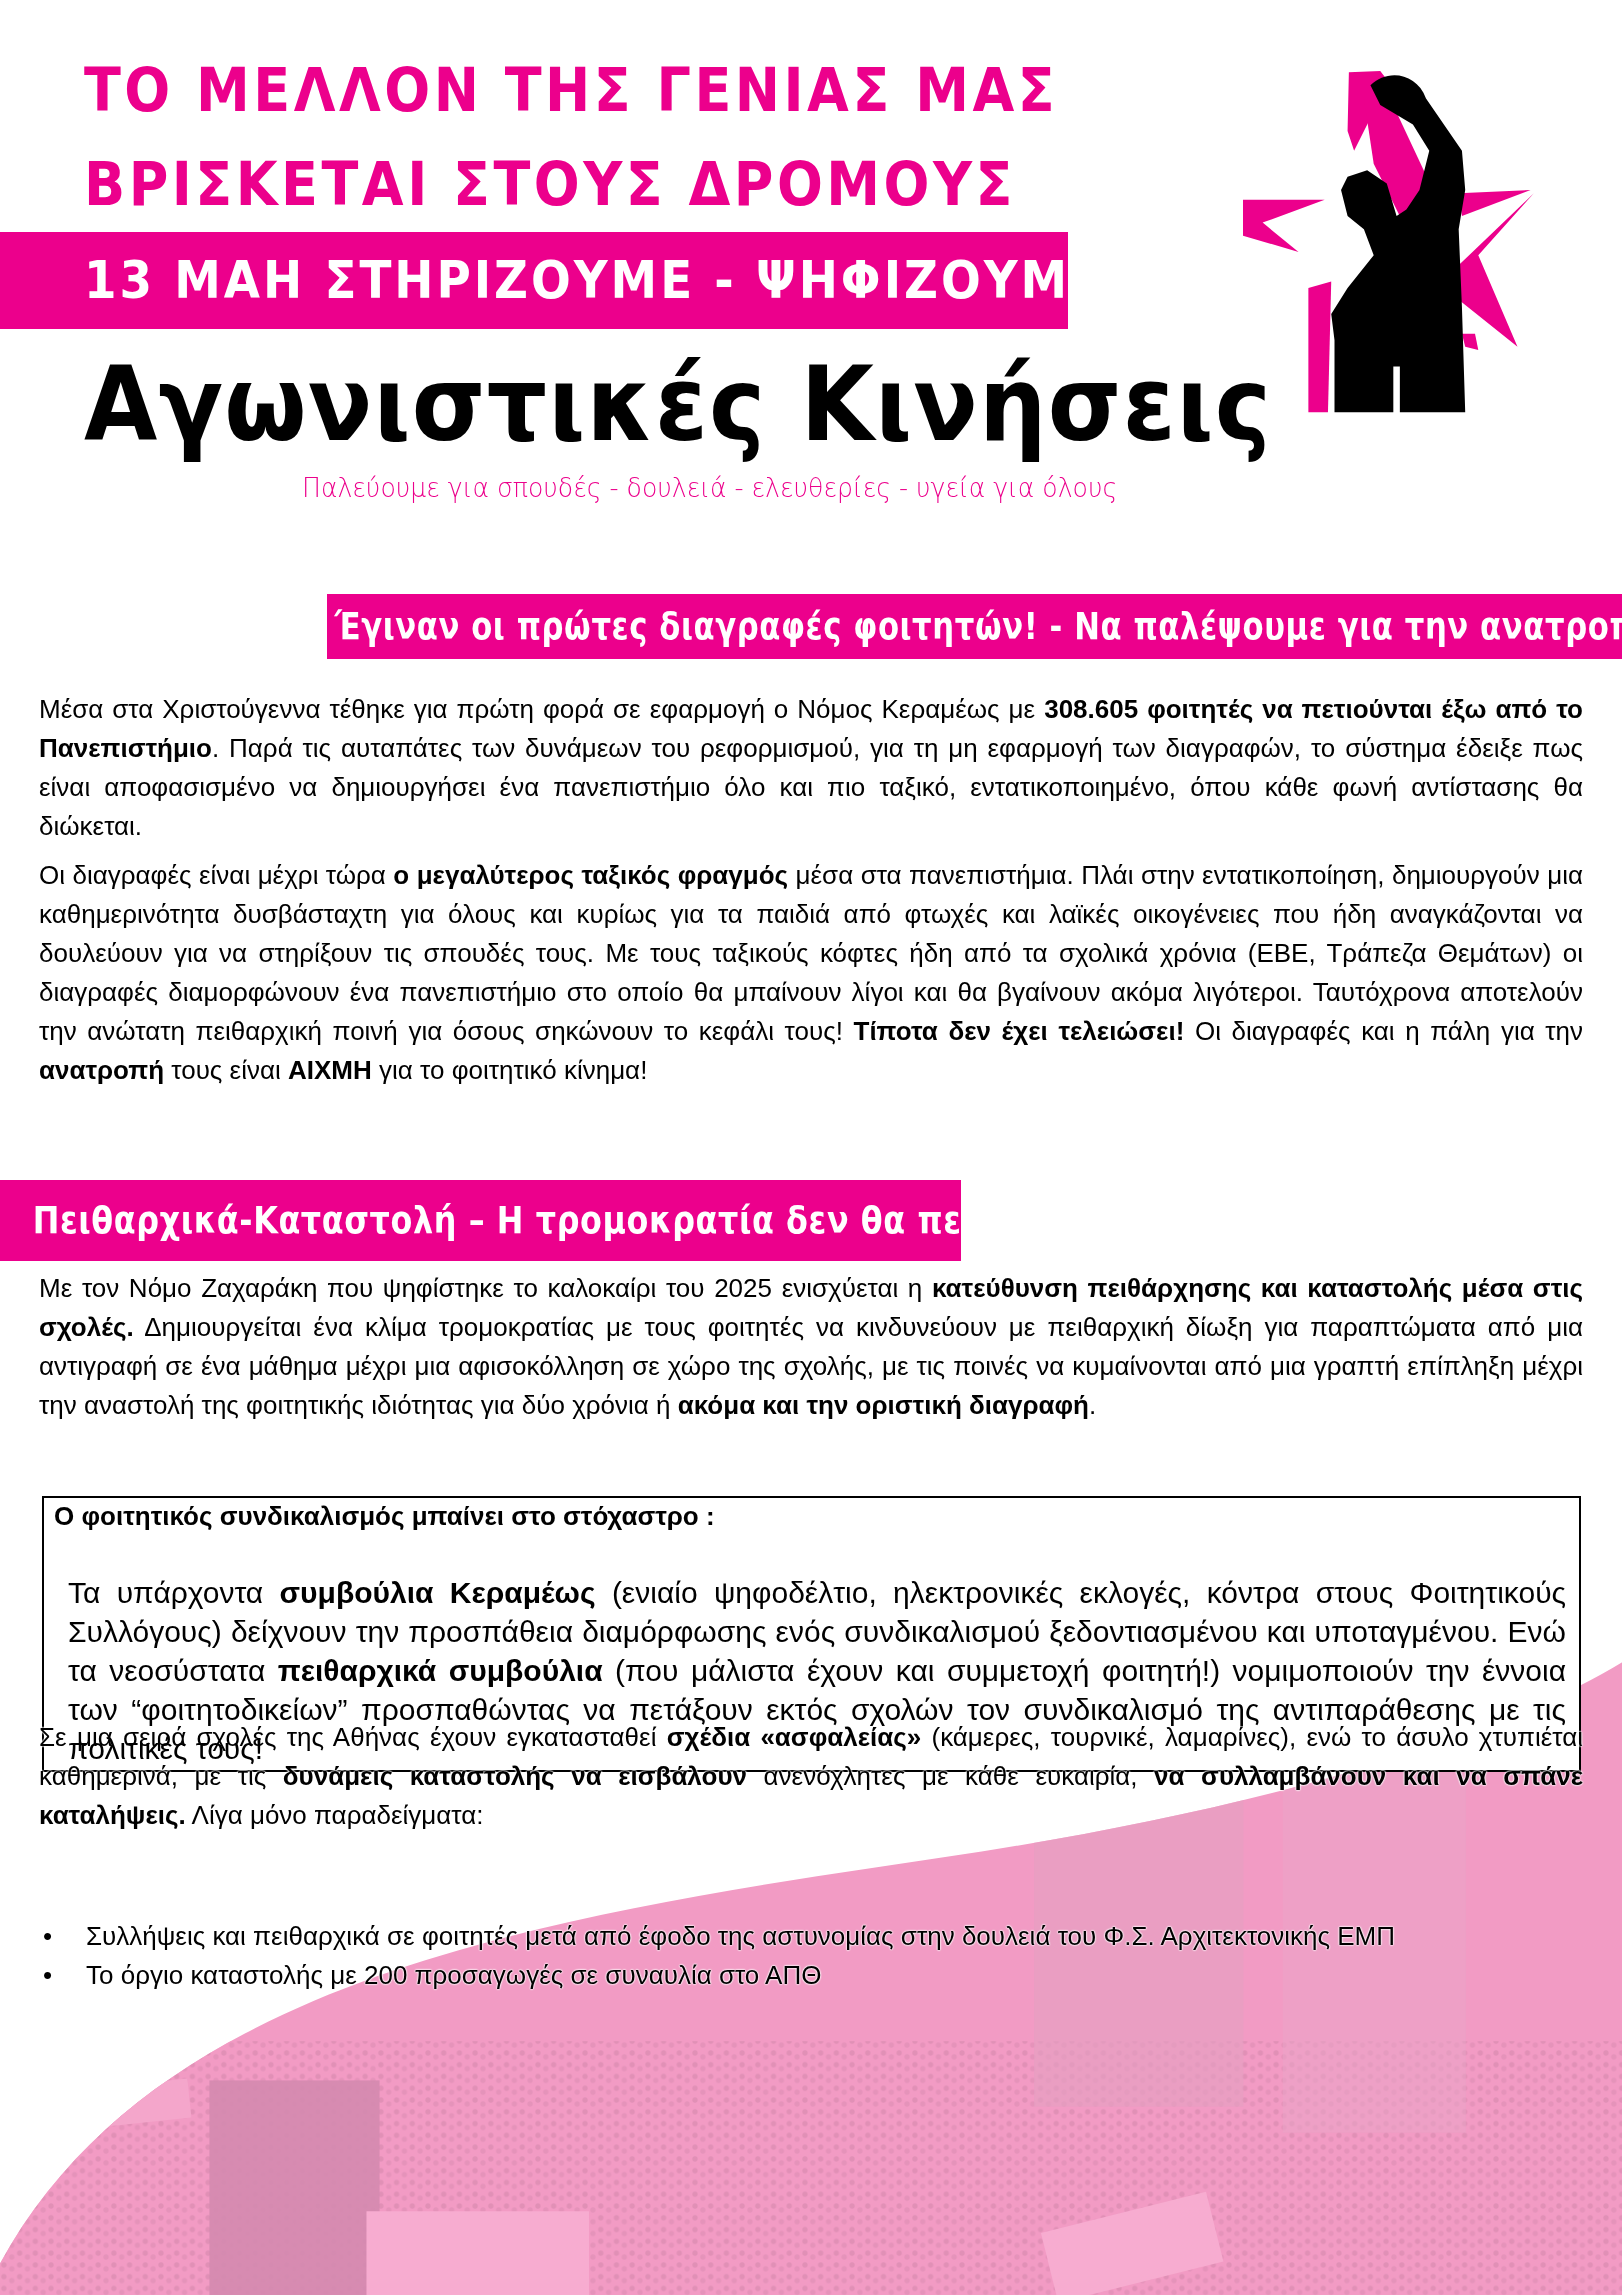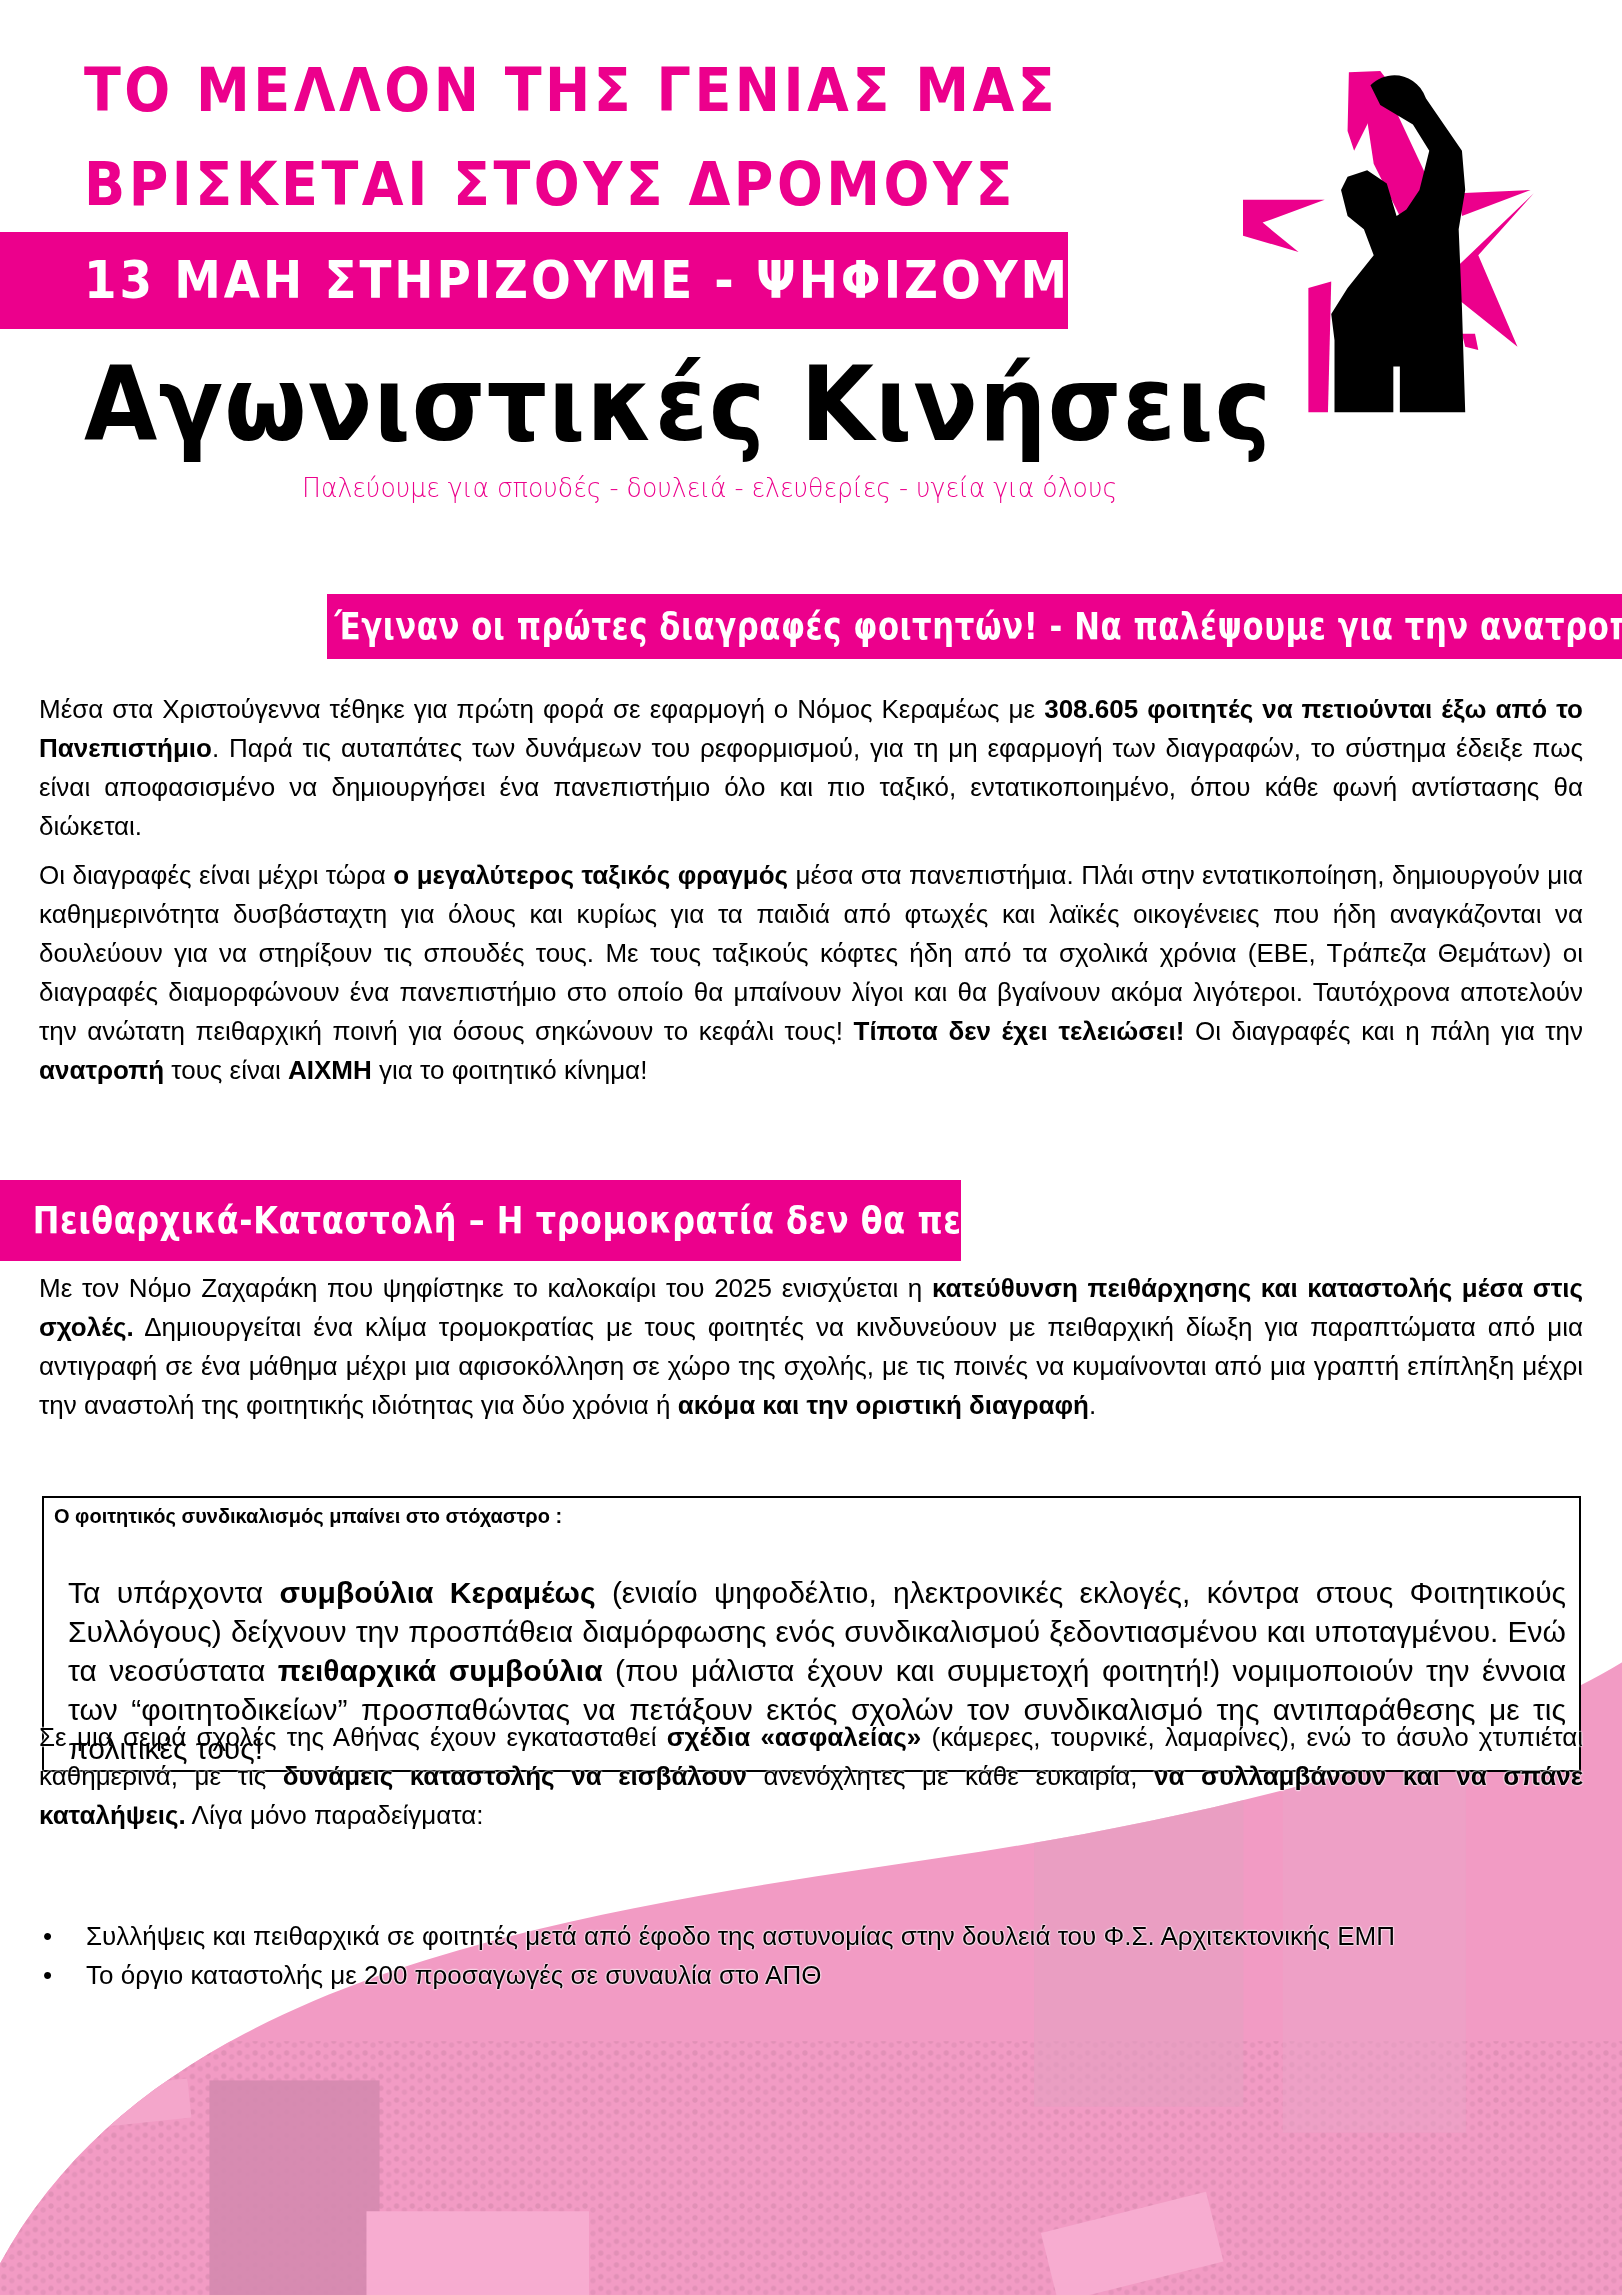--- a/index.html
+++ b/index.html
@@ -59,21 +59,21 @@
   .para b { font-weight: bold; }
   #para-1 { top: 652px; margin-top: 38px; }
   #para-2 { top: 856px; }
   #para-3 { top: 1269px; }
 
   #callout {
     left: 42px; top: 1496px; width: 1539px; height: 276px; border: 2.6px solid #000;
     background: #fff; z-index: 2; box-sizing: border-box;
   }
   #callout-title {
-    left: 54px; top: 1497px; font-size: 20px; line-height: 39px; font-weight: bold; z-index: 3;
+    left: 54px; top: 1497px; font-size: 26px; line-height: 39px; font-weight: bold; z-index: 3;
   }
   #callout-body {
     left: 68px; top: 1573px; width: 1498px; font-size: 30px; line-height: 39px;
     text-align: justify; z-index: 3;
   }
   #para-4 { top: 1718px; }
 
   .bullet-list { left: 39px; top: 1917px; width: 1544px; z-index: 3; margin: 0; padding: 0; list-style: none; }
   .bullet-item { position: relative; padding-left: 47px; font-size: 26px; line-height: 39px; }
   .bullet-dot { position: absolute; left: 3.9px; top: 0; }

